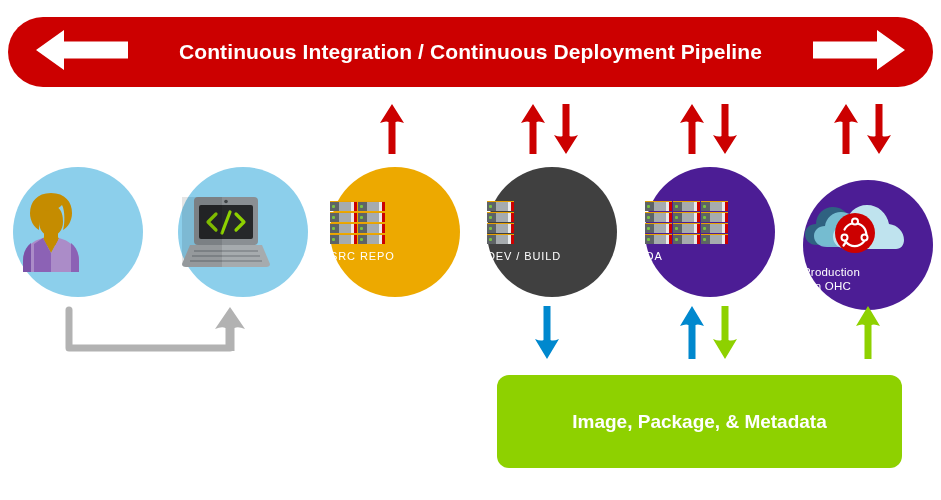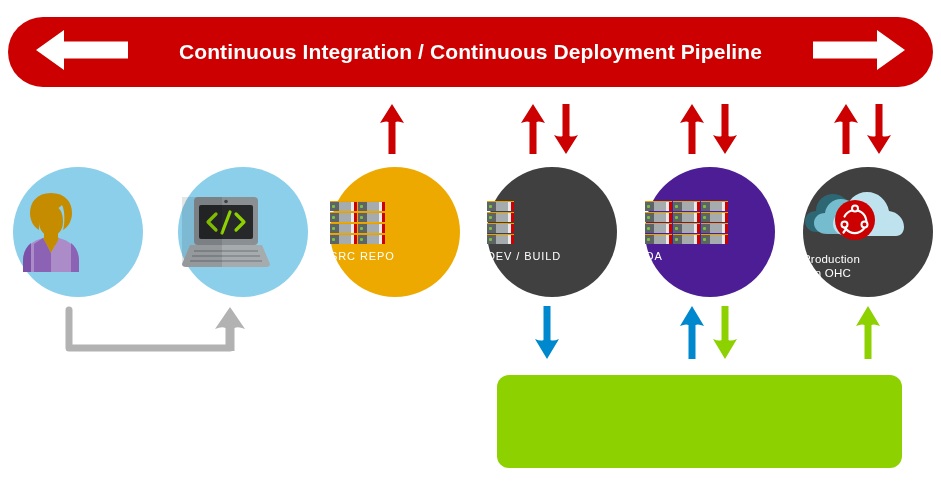--- a/index.html
+++ b/index.html
@@ -345,21 +345,21 @@
               <span class="ru-b"></span>
               <span class="ru-c"></span>
               <span class="ru-d"></span>
             </span>
         </span>
       </span>
     </span>
     <span class="node-label">QA</span>
   </div>
 
-  <div class="node" style="left:803px;top:167px;background:#404040;">
+  <div class="node" style="left:803px;top:180px;background:#4c1d95;">
     <span class="icon-wrap">
       <svg width="104" height="62" viewBox="0 0 104 62">
 
         <path d="M14 48 C6 48 2 43 2 37 C2 31 7 27 13 27 C13 17 21 10 30 10 C37 10 43 14 46 20 C48 19 50 18 53 18 C61 18 67 24 67 32 C73 32 78 36 78 42 C78 46 75 48 71 48 Z" fill="#2a6e7e" opacity="0.85"></path>
 
         <path d="M24 50 C16 50 11 45 11 39 C11 33 16 29 22 29 C23 21 30 15 38 15 C45 15 51 19 54 25 C56 24 58 23 61 23 C69 23 75 29 75 37 C81 37 86 41 86 47 C86 49 84 50 81 50 Z" fill="#7dc6d8" opacity="0.9"></path>
 
         <path d="M45 52 C36 52 30 47 30 40 C30 33 35 28 42 28 C44 16 53 8 64 8 C75 8 84 16 86 27 C95 28 101 35 101 43 C101 48 98 52 93 52 Z" fill="#bfe3ee"></path>
 
         <circle cx="52" cy="36" r="20" fill="#cc0000"></circle>
@@ -405,17 +405,17 @@
   </span>
 
   <span class="arrow" style="left:854px;top:305px;">
     <svg width="28" height="55" viewBox="0 0 28 55">
       <path d="M14 1 L26 21 Q20 18.5 17.5 20 L17.5 54 L10.5 54 L10.5 20 Q8 18.5 2 21 Z" fill="#8ed100"></path>
     </svg>
   </span>
 
   <div class="repo-box">
     <div class="repo-text">
-      <br>
+      <span>Image, Package, &amp; Metadata</span><br>
     </div>
   </div>
 
 </div>
 
 </body></html>

